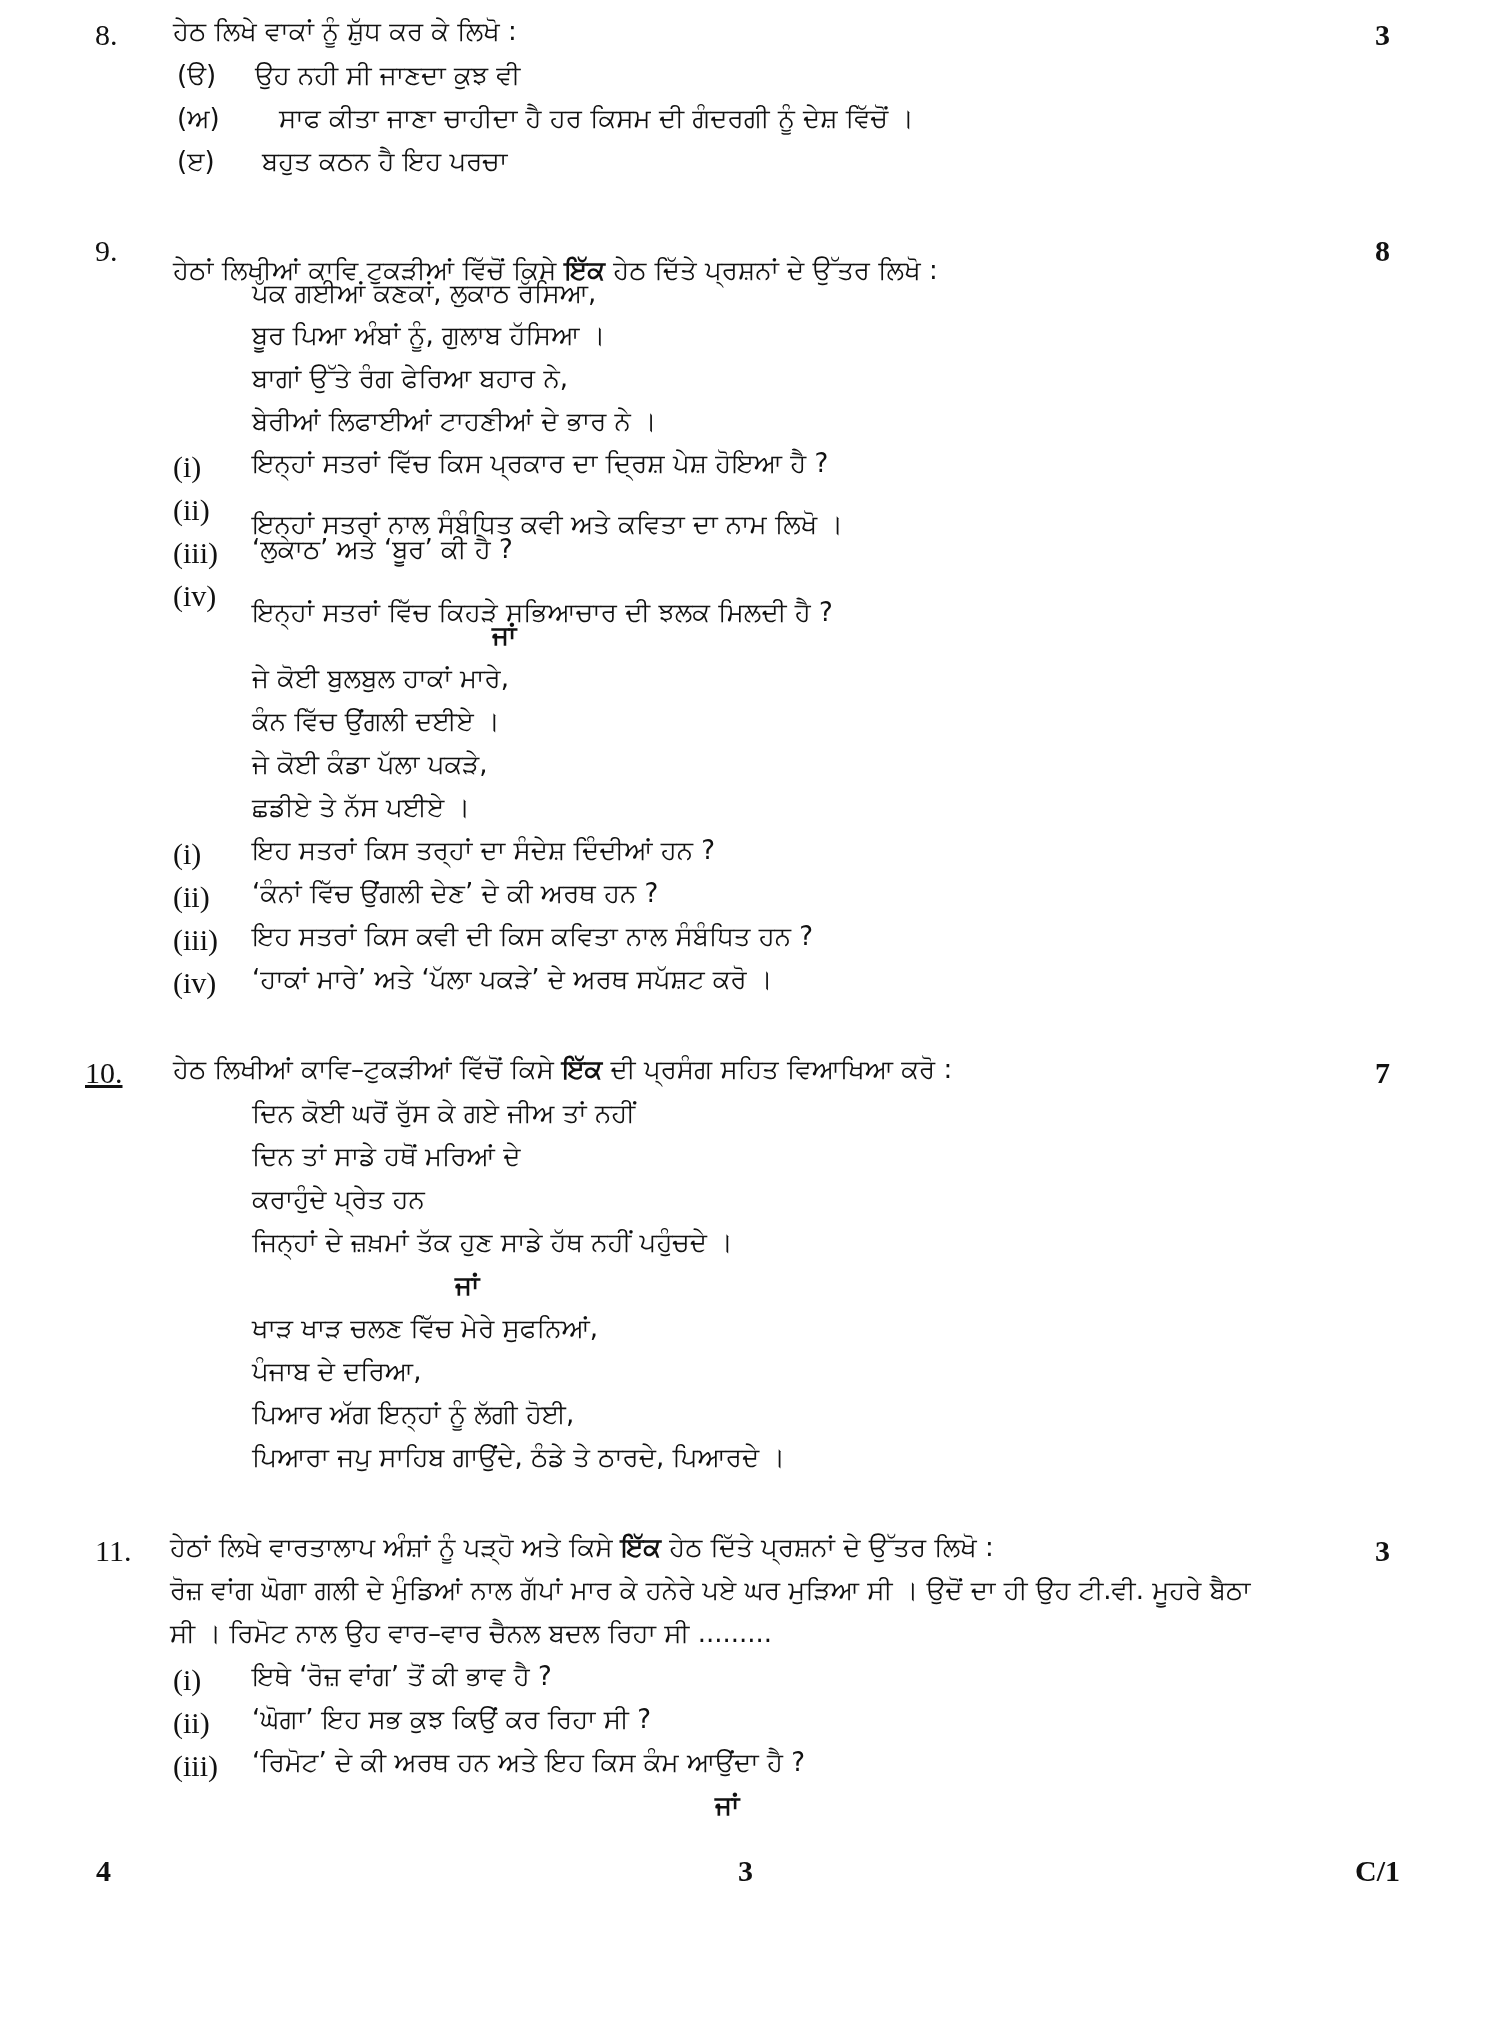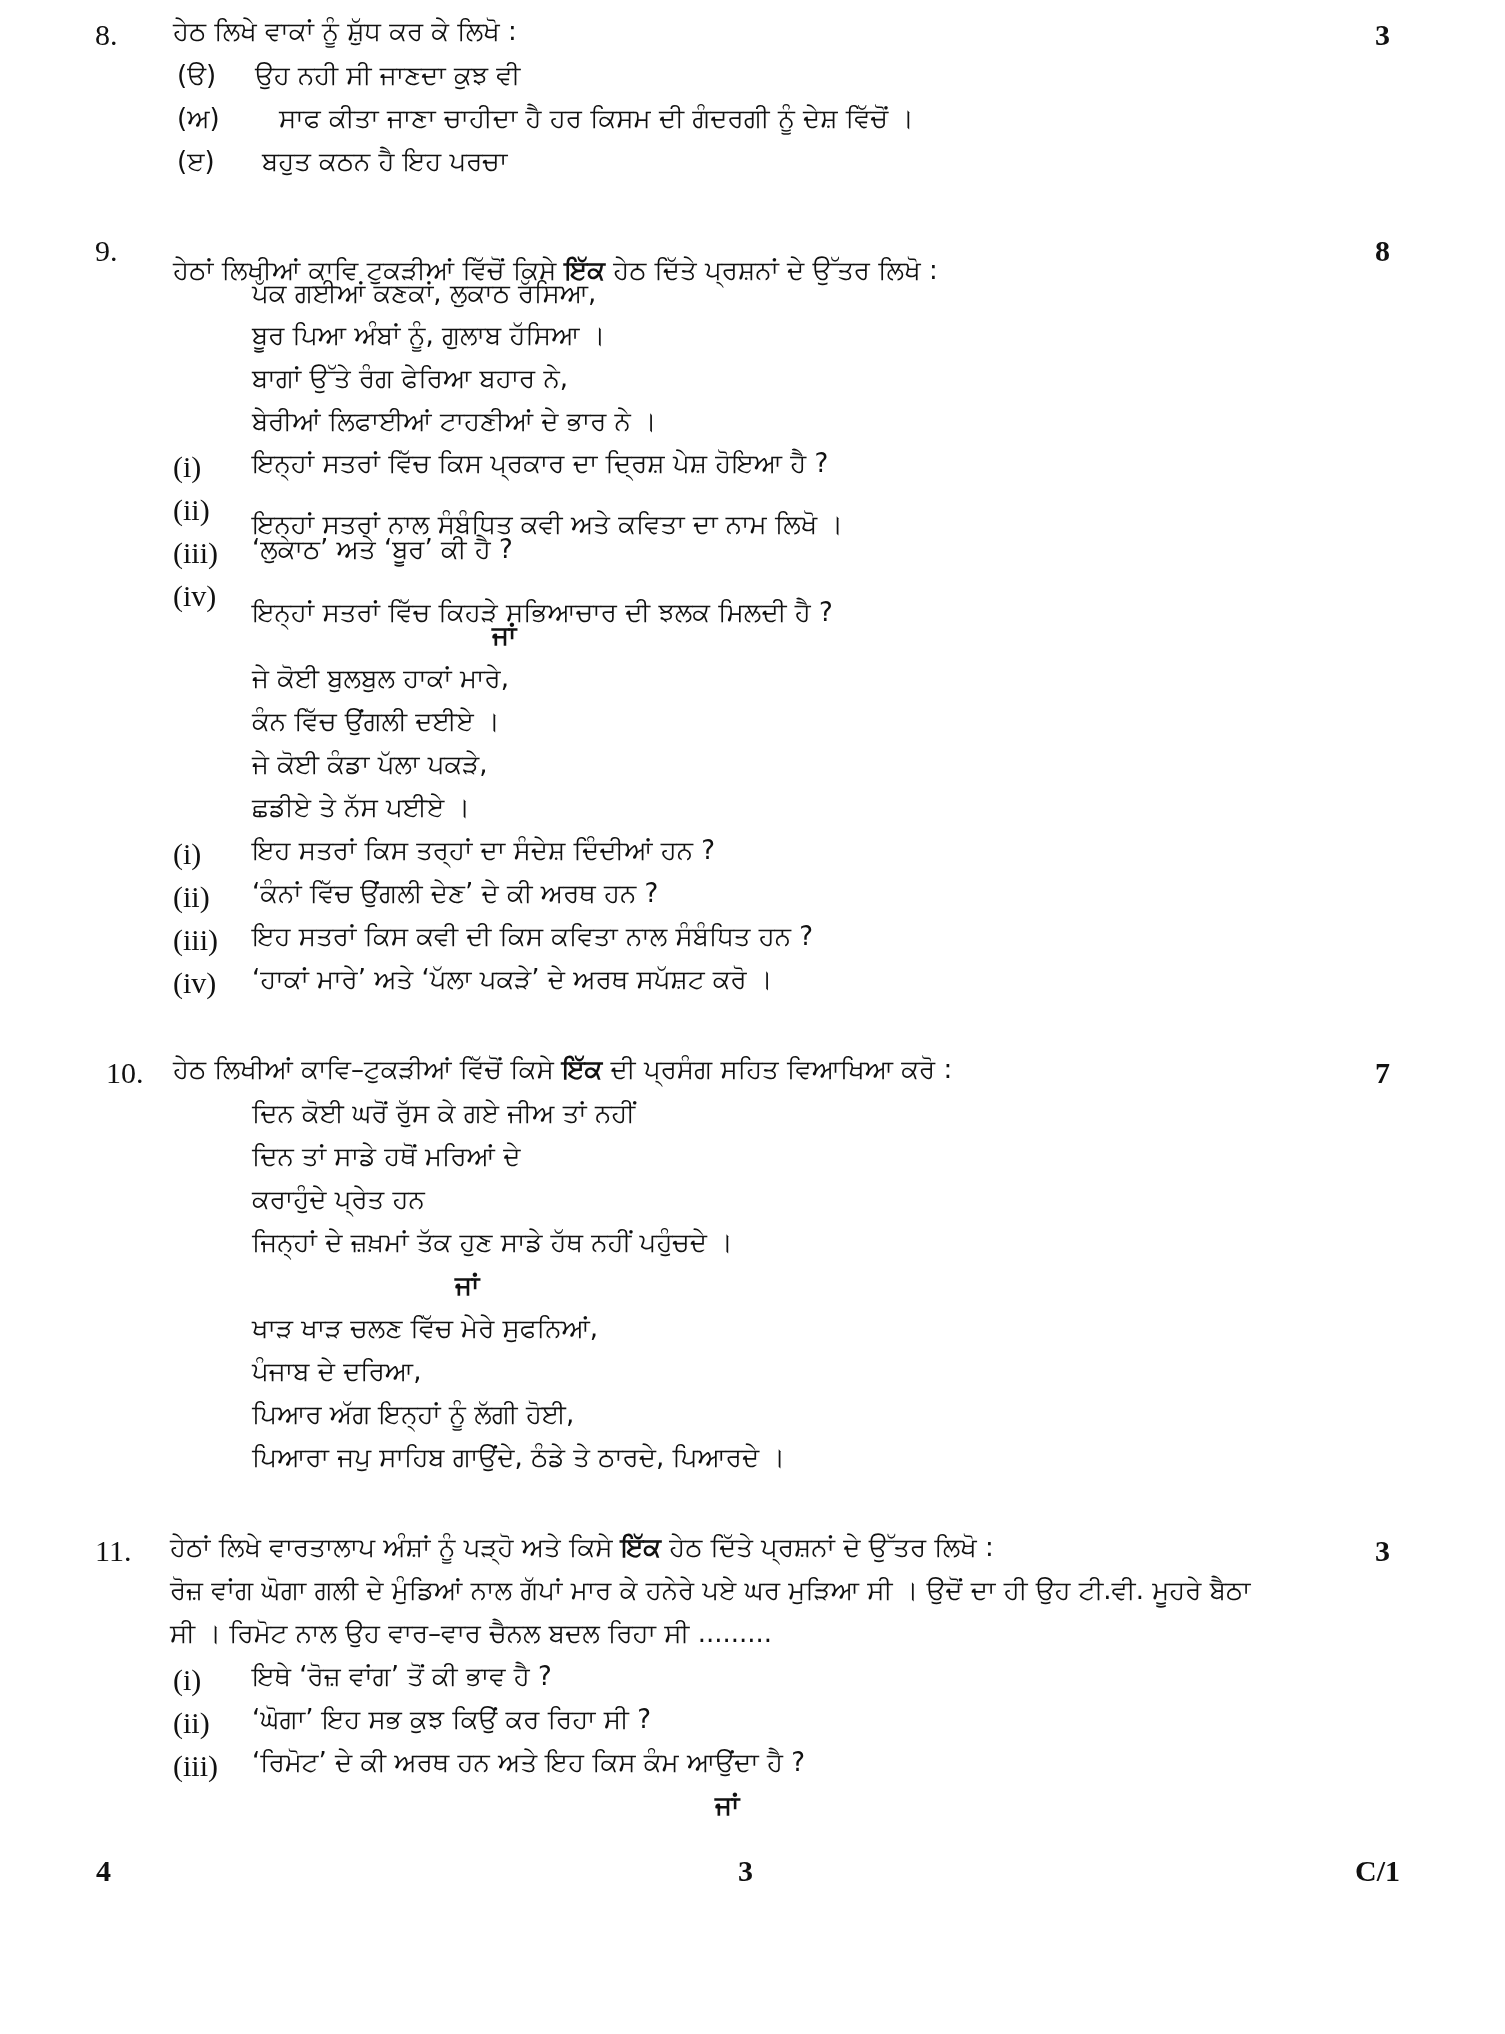--- a/index.html
+++ b/index.html
@@ -62,21 +62,21 @@
   <div class="abs pa" style="left:252px;top:837px;">ਇਹ ਸਤਰਾਂ ਕਿਸ ਤਰ੍ਹਾਂ ਦਾ ਸੰਦੇਸ਼ ਦਿੰਦੀਆਂ ਹਨ ?</div>
   <div class="abs roman" style="left:173px;top:882px;">(ii)</div>
   <div class="abs pa" style="left:252px;top:880px;">‘ਕੰਨਾਂ ਵਿੱਚ ਉਂਗਲੀ ਦੇਣ’ ਦੇ ਕੀ ਅਰਥ ਹਨ ?</div>
   <div class="abs roman" style="left:173px;top:925px;">(iii)</div>
   <div class="abs pa" style="left:252px;top:923px;">ਇਹ ਸਤਰਾਂ ਕਿਸ ਕਵੀ ਦੀ ਕਿਸ ਕਵਿਤਾ ਨਾਲ ਸੰਬੰਧਿਤ ਹਨ ?</div>
   <div class="abs roman" style="left:173px;top:968px;">(iv)</div>
   <div class="abs pa" style="left:252px;top:966px;">‘ਹਾਕਾਂ ਮਾਰੇ’ ਅਤੇ ‘ਪੱਲਾ ਪਕੜੇ’ ਦੇ ਅਰਥ ਸਪੱਸ਼ਟ ਕਰੋ ।</div>
 </div>
 
 <div>
-  <div class="abs qnum" style="left:106px;top:1058px;">10.</div>
+  <div class="abs qnum" style="left:85px;top:1058px;text-decoration:underline;">10.</div>
   <div class="abs pa" style="left:173px;top:1056px;"><span>ਹੇਠ ਲਿਖੀਆਂ ਕਾਵਿ–ਟੁਕੜੀਆਂ ਵਿੱਚੋਂ ਕਿਸੇ </span><span class="bold">ਇੱਕ</span><span> ਦੀ ਪ੍ਰਸੰਗ ਸਹਿਤ ਵਿਆਖਿਆ ਕਰੋ :</span></div>
   <div class="abs marks" style="left:1375px;top:1058px;">7</div>
 
   <div class="abs pa" style="left:252px;top:1100px;">ਦਿਨ ਕੋਈ ਘਰੋਂ ਰੁੱਸ ਕੇ ਗਏ ਜੀਅ ਤਾਂ ਨਹੀਂ</div>
   <div class="abs pa" style="left:252px;top:1143px;">ਦਿਨ ਤਾਂ ਸਾਡੇ ਹਥੋਂ ਮਰਿਆਂ ਦੇ</div>
   <div class="abs pa" style="left:252px;top:1186px;text-align:center;">ਕਰਾਹੁੰਦੇ ਪ੍ਰੇਤ ਹਨ</div>
   <div class="abs pa" style="left:252px;top:1229px;">ਜਿਨ੍ਹਾਂ ਦੇ ਜ਼ਖ਼ਮਾਂ ਤੱਕ ਹੁਣ ਸਾਡੇ ਹੱਥ ਨਹੀਂ ਪਹੁੰਚਦੇ ।</div>
 
   <div class="abs pa bold" style="left:455px;top:1272px;">ਜਾਂ</div>
 

